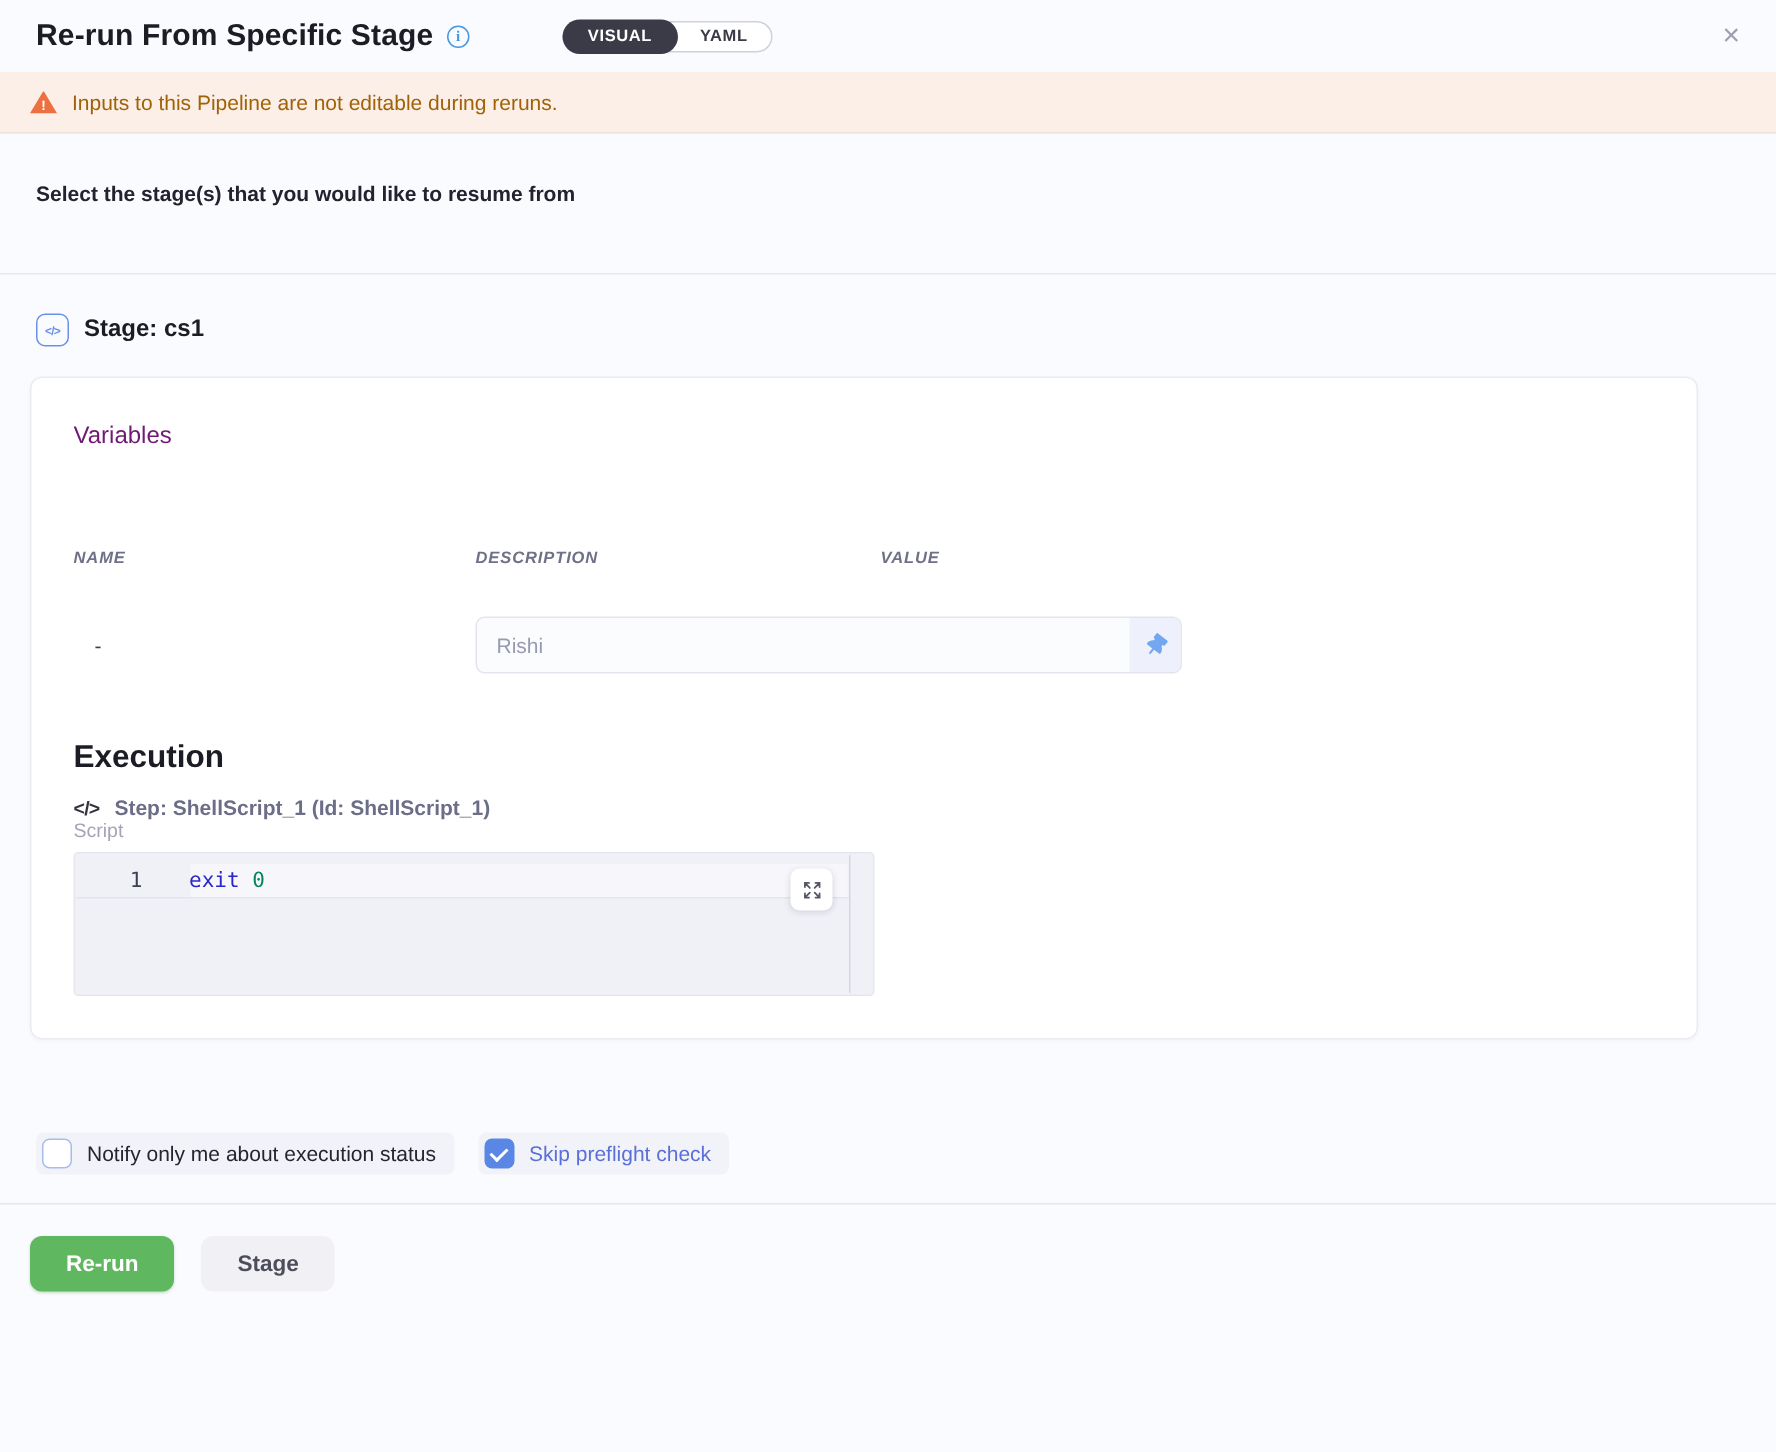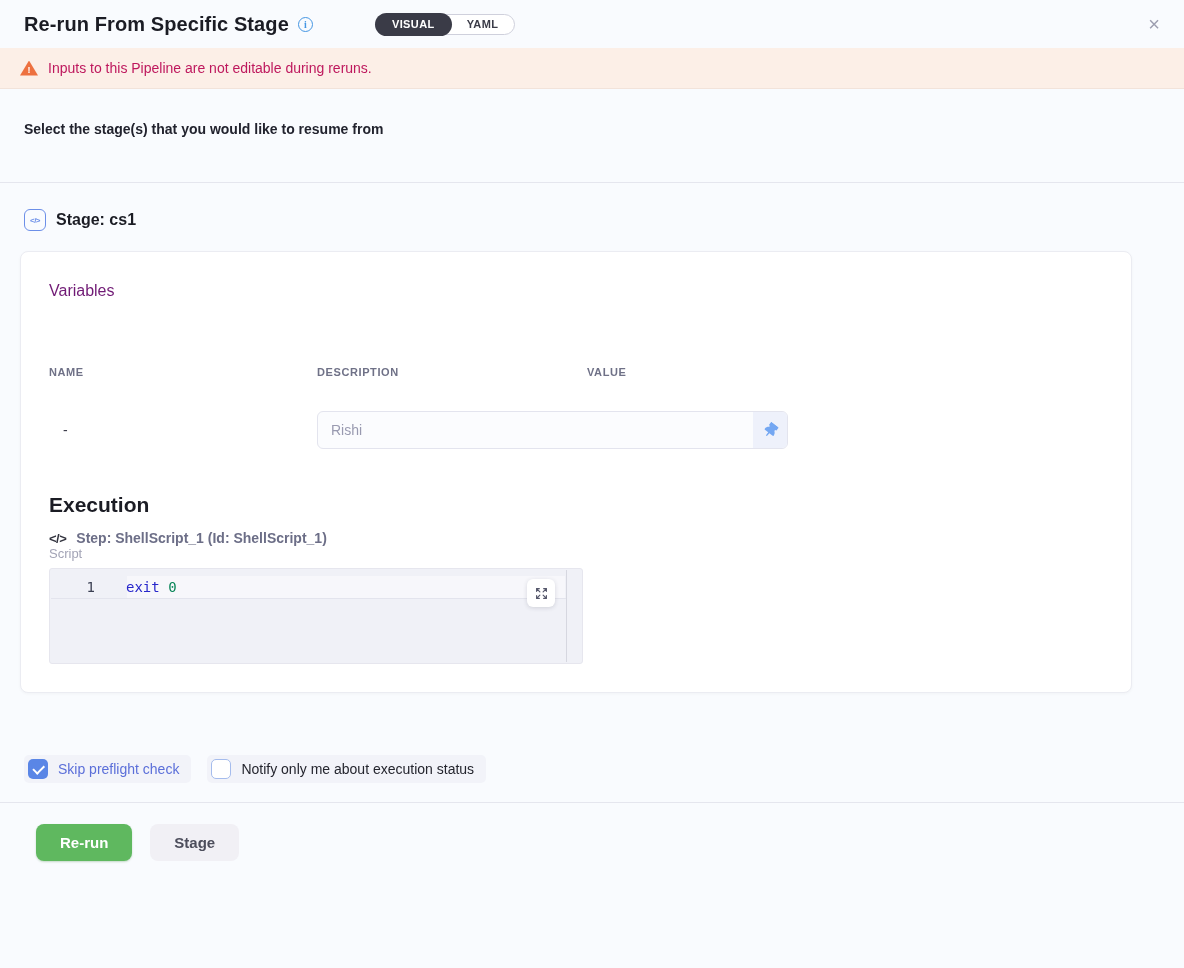--- a/index.html
+++ b/index.html
@@ -25,21 +25,21 @@
     line-height:23px; margin:-1px; padding:0 17px; }
   .close-x { margin-left:auto; color:#9d9eb0; font-size:20px; line-height:20px; cursor:pointer; }
 
   
   .banner { height:41px; background:#fcefe7; display:flex; align-items:center;
     padding:0 20px; gap:10px; flex:none; border-bottom:1px solid #f2e3da; }
   .warn-tri { width:18px; height:15px; background:#ed7140;
     clip-path:polygon(50% 0,100% 100%,0 100%); position:relative; flex:none;
     display:flex; align-items:flex-end; justify-content:center; }
   .warn-tri span { color:#fff; font-size:9px; font-weight:700; line-height:11px; }
-  .banner-text { color:#be185d; font-size:14px; font-weight:500; }
+  .banner-text { color:#a16207; font-size:14px; font-weight:500; }
 
   
   .select-sec { padding:32px 24px 25px 24px; border-bottom:1px solid #e5e6ee; flex:none; }
   .select-label { font-size:14px; font-weight:600; color:#22232e; margin-bottom:20px; }
   .dropdown { width:289px; height:37px; background:#fff; border:1px solid #d9dae6;
     border-radius:8px; display:flex; align-items:center; padding:0 14px; cursor:pointer; }
   .dd-value { font-size:14px; color:#22232e; }
   .chev { margin-left:auto; width:8px; height:8px; border-right:1.6px solid #9798a9;
     border-bottom:1.6px solid #9798a9; transform:rotate(45deg) translateY(-2px); }
 
@@ -49,21 +49,21 @@
   .stage-ic { width:22px; height:22px; border:1.5px solid #6c8fe8; border-radius:6px;
     color:#6c8fe8; font-size:8px; font-weight:700; display:flex; align-items:center;
     justify-content:center; letter-spacing:-.5px; }
   .stage-title { font-size:16px; font-weight:700; color:#1b1c24; }
 
   .card { width:1112px; background:#fff; border:1px solid #ebecf2; border-radius:8px;
     box-shadow:0 1px 3px rgba(40,41,61,.04); padding:30px 28px 28px 28px; }
   .vars-h { font-size:16px; font-weight:500; color:#701a75; }
 
   .tbl-head { display:grid; grid-template-columns:268px 270px 1fr; margin-top:66px;
-    font-size:11px; font-weight:700; letter-spacing:.6px; color:#6f7187; }
+    font-size:11px; font-weight:700; letter-spacing:.6px; color:#6f7187;font-style:italic; }
   .tbl-row { display:grid; grid-template-columns:268px 270px 1fr; margin-top:33px;
     align-items:center; }
   .var-name { font-size:14px; color:#22232e; line-height:19px; }
   .var-name b { font-weight:700; }
   .var-opt { color:#6e7087; font-weight:400; font-size:13px; }
   .var-type { font-size:13px; color:#3d3e4c; line-height:19px; }
   .var-desc { color:#3d3e4c; padding-left:14px; }
   .value-wrap { display:flex; width:471px; height:38px; border:1px solid #e3e4ee;
     border-radius:6px; overflow:hidden; background:#fbfcfe;gap:15px; }
   .value-wrap input { flex:1; border:none; outline:none; background:transparent;
@@ -104,21 +104,21 @@
   .cbx { width:20px; height:20px; border-radius:5px; flex:none; position:relative; }
   .cbx.checked { background:#5a86e6; }
   .cbx.checked::after { content:""; position:absolute; left:4.5px; top:5.5px; width:9px;
     height:4.5px; border-left:2px solid #fff; border-bottom:2px solid #fff;
     transform:rotate(-45deg); }
   .cbx.unchecked { background:#fff; border:1.6px solid #a5bced; }
   .opt-label-on { font-size:14px; color:#5b6fd9; }
   .opt-label-off { font-size:14px; color:#24252e; }
 
   
-  .ftr { border-top:1px solid #e5e6ee; padding:21px 36px; display:flex; gap:18px; flex:none; }
+  .ftr { border-top:1px solid #e5e6ee; padding:21px 20px; display:flex; gap:18px; flex:none; }
   .btn { height:37px; border:none; border-radius:8px; font-size:15px; font-weight:700;
     font-family:inherit; cursor:pointer; padding:0 24px; }
   .btn-rerun { background:#5fb85f; color:#fff; box-shadow:0 1px 2px rgba(40,120,40,.25); }
   .btn-cancel { background:#f1f0f5; color:#4d4e5c; }
 </style>
 </head>
 <body>
 
 <div class="modal">
 
@@ -197,26 +197,26 @@
               <path d="M3 16v5h5M3 21l6-6"></path>
               <path d="M21 16v5h-5M21 21l-6-6"></path>
             </g>
           </svg>
         </div>
       </div>
     </div>
 
     <div class="options-row">
       <div class="opt-pill">
+        <span class="cbx unchecked"></span>
+        <span class="opt-label-off">Notify only me about execution status</span>
+      </div>
+      <div class="opt-pill">
         <span class="cbx checked"></span>
         <span class="opt-label-on">Skip preflight check</span>
-      </div>
-      <div class="opt-pill">
-        <span class="cbx unchecked"></span>
-        <span class="opt-label-off">Notify only me about execution status</span>
       </div>
     </div>
   </div>
 
   <div class="ftr">
     <button class="btn btn-rerun">Re-run</button>
     <button class="btn btn-cancel">Stage</button>
   </div>
 
 </div>

